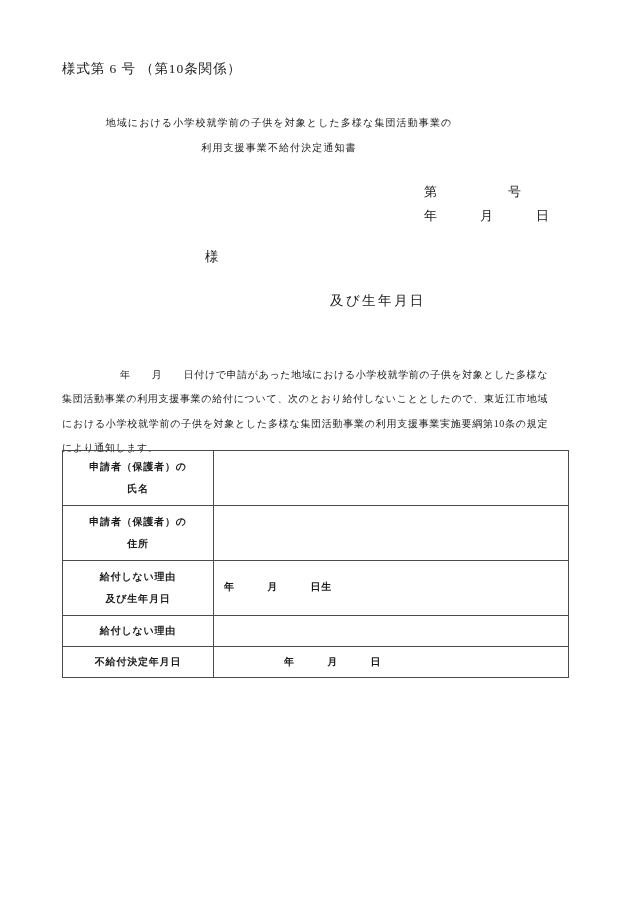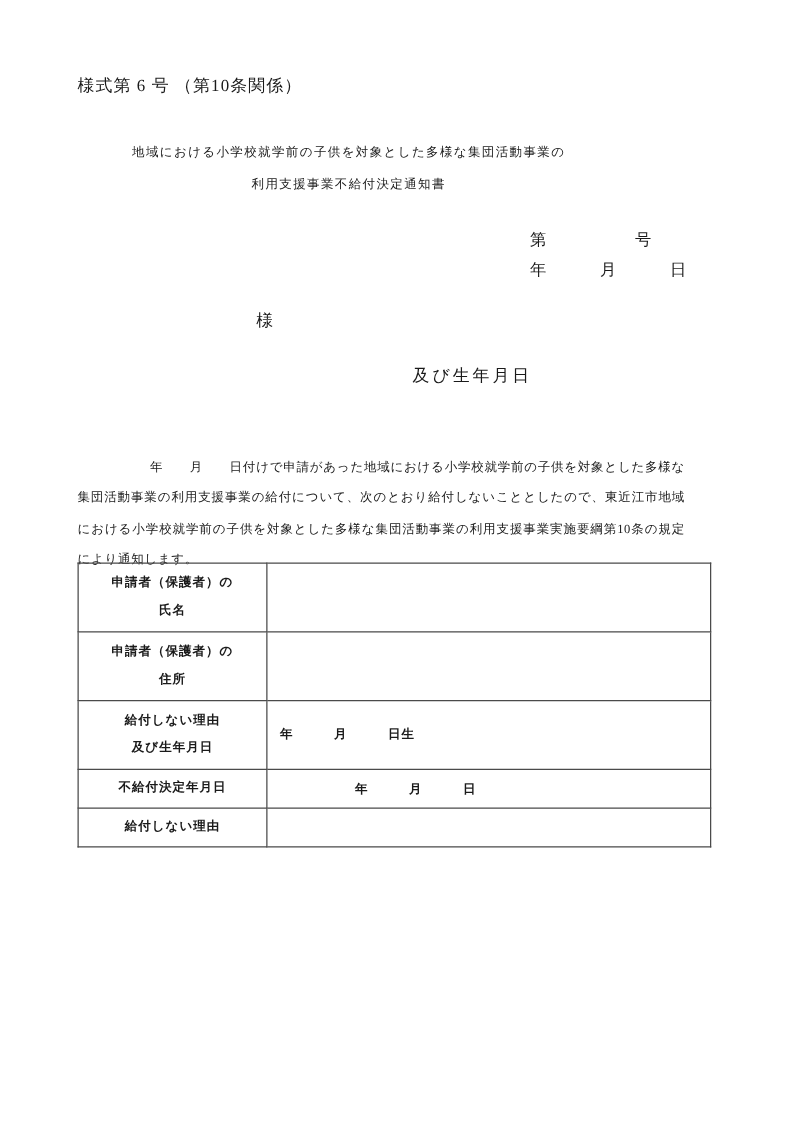--- a/index.html
+++ b/index.html
@@ -207,33 +207,33 @@
           <span class="l">給付しない理由</span>
           <span class="l">及び生年月日</span>
         </td>
         <td class="value">
           <span class="value-inner birth">年　　　月　　　日生</span>
         </td>
       </tr>
 
       <tr class="row-short">
         <td class="label">
+          <span class="l">給付しない理由</span>
+        </td>
+        <td class="value">
+          <span class="value-inner"></span>
+        </td>
+      </tr>
+
+      <tr class="row-short">
+        <td class="label">
           <span class="l">不給付決定年月日</span>
         </td>
         <td class="value">
           <span class="value-inner decision">年　　　月　　　日</span>
-        </td>
-      </tr>
-
-      <tr class="row-short">
-        <td class="label">
-          <span class="l">給付しない理由</span>
-        </td>
-        <td class="value">
-          <span class="value-inner"></span>
         </td>
       </tr>
 
 
     </tbody>
   </table>
 
 </div>
 
 </body></html>

